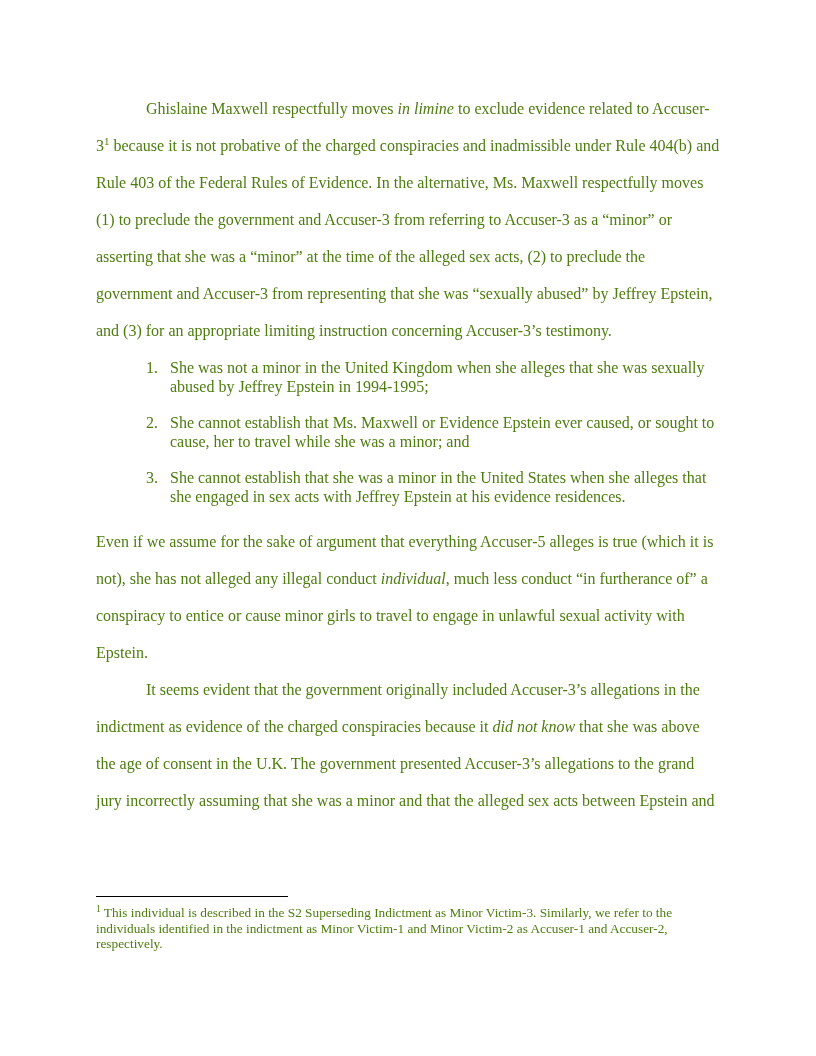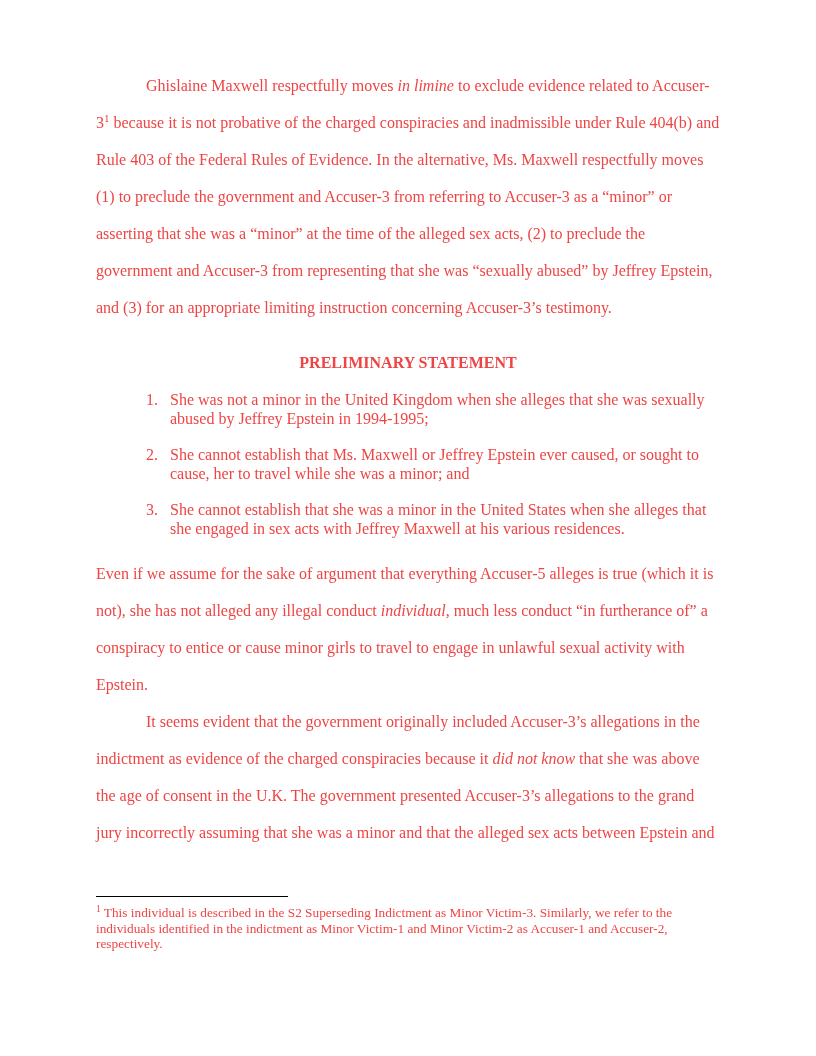--- a/index.html
+++ b/index.html
@@ -5,23 +5,23 @@
   html, body {
     margin: 0;
     padding: 0;
     background: #ffffff;
   }
   .page {
     position: relative;
     width: 816px;
     height: 1056px;
     box-sizing: border-box;
-    padding: 67px 96px 0 96px;
+    padding: 90px 96px 0 96px;
     background: #ffffff;
-    color: #ef4444;
+    color: #4d7c0f;
     font-family: "Liberation Serif", serif;
     font-size: 16px;
     overflow: hidden;
   }
   .body-p {
     margin: 0;
     line-height: 37px;
     text-align: left;
   }
   .indent {
@@ -80,35 +80,34 @@
     font-style: italic;
   }
 </style>
 </head>
 <body>
 
 <div class="page">
 
   <p class="body-p indent"><span>Ghislaine Maxwell respectfully moves </span><em>in limine</em><span> to exclude evidence related to Accuser-3</span><sup class="fnref-sup">1</sup><span> because it is not probative of the charged conspiracies and inadmissible under Rule 404(b) and Rule 403 of the Federal Rules of Evidence.  In the alternative, Ms. Maxwell respectfully moves (1) to preclude the government and Accuser-3 from referring to Accuser-3 as a “minor” or asserting that she was a “minor” at the time of the alleged sex acts, (2) to preclude the government and Accuser-3 from representing that she was “sexually abused” by Jeffrey Epstein, and (3) for an appropriate limiting instruction concerning Accuser-3’s testimony.</span></p>
 
-  <h1 class="heading">PRELIMINARY STATEMENT</h1>
 
 
   <ol class="num-list">
     <li class="list-item">
       <span class="num">1.</span>
       <span class="li-text">She was not a minor in the United Kingdom when she alleges that she was sexually abused by Jeffrey Epstein in 1994-1995;</span>
     </li>
     <li class="list-item">
       <span class="num">2.</span>
-      <span class="li-text">She cannot establish that Ms. Maxwell or Jeffrey Epstein ever caused, or sought to cause, her to travel while she was a minor; and</span>
+      <span class="li-text">She cannot establish that Ms. Maxwell or Evidence Epstein ever caused, or sought to cause, her to travel while she was a minor; and</span>
     </li>
     <li class="list-item">
       <span class="num">3.</span>
-      <span class="li-text">She cannot establish that she was a minor in the United States when she alleges that she engaged in sex acts with Jeffrey Maxwell at his various residences.</span>
+      <span class="li-text">She cannot establish that she was a minor in the United States when she alleges that she engaged in sex acts with Jeffrey Epstein at his evidence residences.</span>
     </li>
   </ol>
 
   <p class="body-p"><span>Even if we assume for the sake of argument that everything Accuser-5 alleges is true (which it is not), she has not alleged any illegal conduct </span><em>individual</em><span>, much less conduct “in furtherance of” a conspiracy to entice or cause minor girls to travel to engage in unlawful sexual activity with Epstein.</span></p>
 
   <p class="body-p indent"><span>It seems evident that the government originally included Accuser-3’s allegations in the indictment as evidence of the charged conspiracies because it </span><em>did not know</em><span> that she was above the age of consent in the U.K.  The government presented Accuser-3’s allegations to the grand jury incorrectly assuming that she was a minor and that the alleged sex acts between Epstein and</span></p>
 
   <div class="footnote-area">
     <div class="fn-rule"></div>
     <p class="footnote"><sup class="fnref-sup">1</sup><span> This individual is described in the S2 Superseding Indictment as Minor Victim-3. Similarly, we refer to the individuals identified in the indictment as Minor Victim-1 and Minor Victim-2 as Accuser-1 and Accuser-2, respectively.</span></p>

